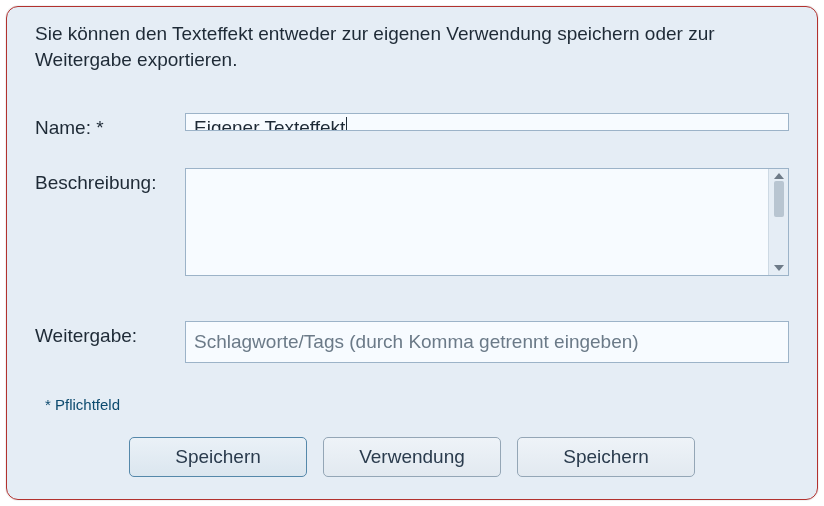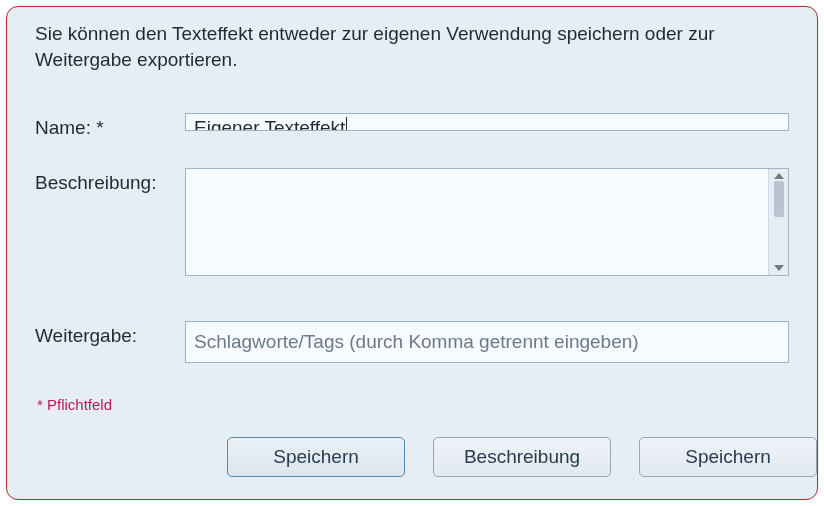--- a/index.html
+++ b/index.html
@@ -130,28 +130,28 @@
     border: 1px solid #9cb3c8;
     background: #f7fbff;
     font-size: 19px;
     padding: 2px 8px;
     font-family: inherit;
     color: #1e2a36;
   }
   .tags-input::placeholder { color: #6b7a88; }
   .required-note {
     font-size: 15px;
-    color: #be185d;
+    color: #0c4a6e;
     margin-top: 4px;
-    margin-left: 2px;
+    margin-left: 10px;
   }
   .buttons {
     display: flex;
-    justify-content: flex-end;
-    gap: 28px;
+    justify-content: center;
+    gap: 16px;
     padding: 18px 0 22px 0;
   }
   .btn {
     min-width: 178px;
     height: 40px;
     border: 1px solid #94a6b6;
     border-radius: 5px;
     background: linear-gradient(#eef3f8, #e2e9f0);
     font-size: 19px;
     color: #2a3b4d;
@@ -219,16 +219,16 @@
       <div class="field">
         <input class="tags-input" type="text" placeholder="Schlagworte/Tags (durch Komma getrennt eingeben)" style="">
       </div>
     </div>
 
     <div class="required-note">* Pflichtfeld</div>
   </div>
 
   <div class="buttons">
     <button class="btn primary">Speichern</button>
-    <button class="btn">Beschreibung</button>
+    <button class="btn">Verwendung</button>
     <button class="btn">Speichern</button>
   </div>
 </div>
 
 </body></html>

